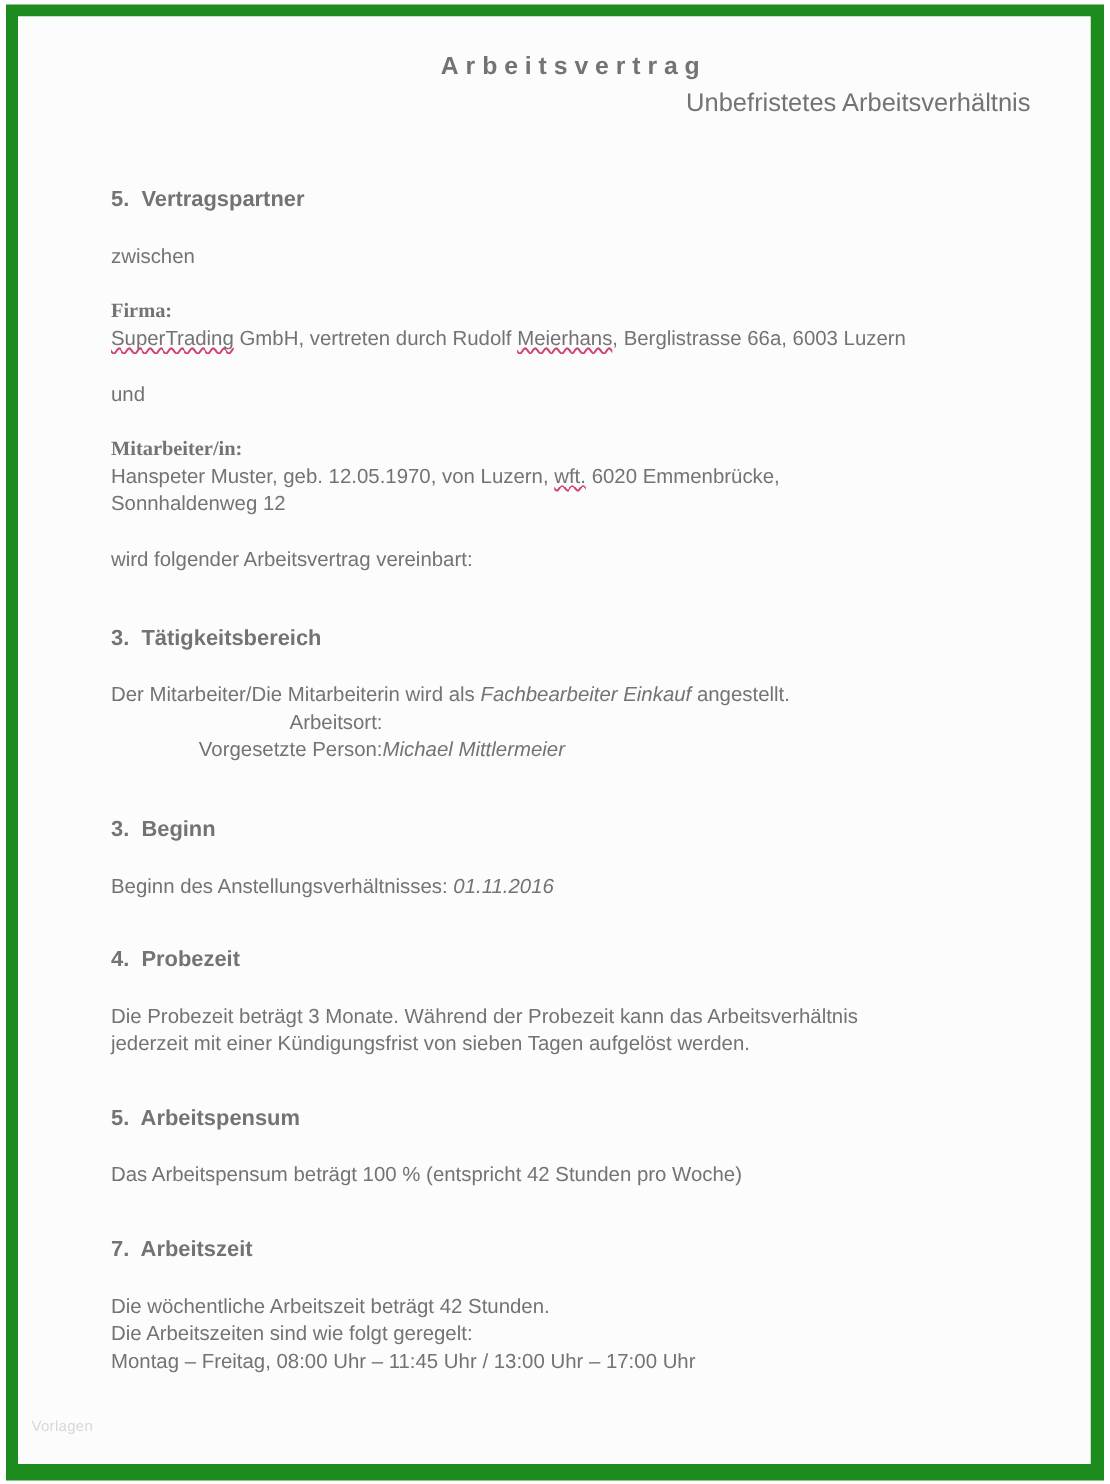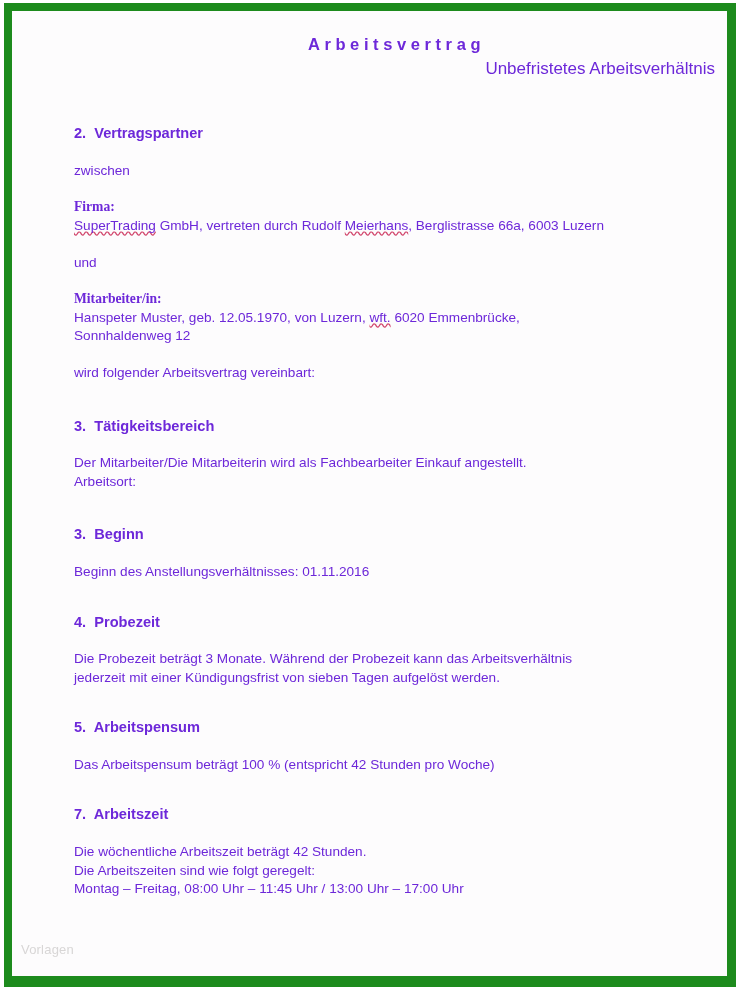--- a/index.html
+++ b/index.html
@@ -44,34 +44,34 @@
     height: 100%;
     background: #fdfcfd;
     overflow: hidden;
   }
 
   
   #watermark {
     position: absolute;
     left: 9px;
     bottom: 19px;
-    font-size: 13px;
+    font-size: 10px;
     color: #d8d6d6;
     letter-spacing: 0.2px;
     user-select: none;
     white-space: nowrap;
   }
 
   
   #doc {
     position: absolute;
     left: 62px;
     top: 24px;
-    right: 12px;
-    color: #6d28d9;
+    right: 40px;
+    color: #737373;
     font-size: 13.6px;
     line-height: 18.6px;
   }
 
   .doc-title {
     text-align: center;
     font-weight: bold;
     font-size: 16.5px;
     letter-spacing: 4.6px;
     margin: 0;
@@ -95,34 +95,36 @@
   }
   .para {
     margin: 0;
     white-space: pre-wrap;
   }
   .para.bold {
     font-weight: bold;
     font-family: Liberation Serif, serif;
   }
   .ital {
+    font-style: italic;
     margin-top: 40px;
   }
 
   
   .sp {
     text-decoration: underline wavy #d1446b;
     text-decoration-skip-ink: none;
     text-underline-offset: 1px;
   }
 
   
   .kv {
     display: flex;
     margin: 0;
+    text-align: right;
   }
   .kv-key {
     width: 181px;
     flex: 0 0 181px;
     white-space: nowrap;
   }
   .kv-val {
     font-style: italic;
     white-space: nowrap;
   }
@@ -144,21 +146,21 @@
       <div id="watermark">Vorlagen</div>
 
       <div id="doc">
 
         <h1 class="doc-title">Arbeitsvertrag</h1>
         <h2 class="doc-subtitle">Unbefristetes Arbeitsverhältnis</h2>
 
         <div class="gap-title"></div>
 
         <div class="section">
-          <div class="section-heading">2.  Vertragspartner</div>
+          <div class="section-heading">5.  Vertragspartner</div>
           <div class="gap-head"></div>
 
           <p class="para">zwischen</p>
           <div class="gap-block"></div>
 
           <p class="para bold">Firma:</p>
           <p class="para"><span class="sp">SuperTrading</span><span> GmbH, vertreten durch Rudolf </span><span class="sp">Meierhans</span><span>, Berglistrasse 66a, 6003 Luzern</span></p>
 
           <div class="gap-block"></div>
           <p class="para">und</p>
@@ -177,20 +179,24 @@
         <div class="section">
           <div class="section-heading">3.  Tätigkeitsbereich</div>
           <div class="gap-head"></div>
 
           <p class="para"><span>Der Mitarbeiter/Die Mitarbeiterin wird als </span><span class="ital">Fachbearbeiter Einkauf</span><span> angestellt.</span></p>
 
           <div class="kv">
             <span class="kv-key">Arbeitsort:</span>
           </div>
 
+          <div class="kv">
+            <span class="kv-key">Vorgesetzte Person:</span>
+            <span class="kv-val">Michael Mittlermeier</span>
+          </div>
         </div>
 
         <div class="gap-section"></div>
 
         <div class="section">
           <div class="section-heading">3.  Beginn</div>
           <div class="gap-head"></div>
 
           <p class="para"><span>Beginn des Anstellungsverhältnisses: </span><span class="ital">01.11.2016</span></p>
         </div>

